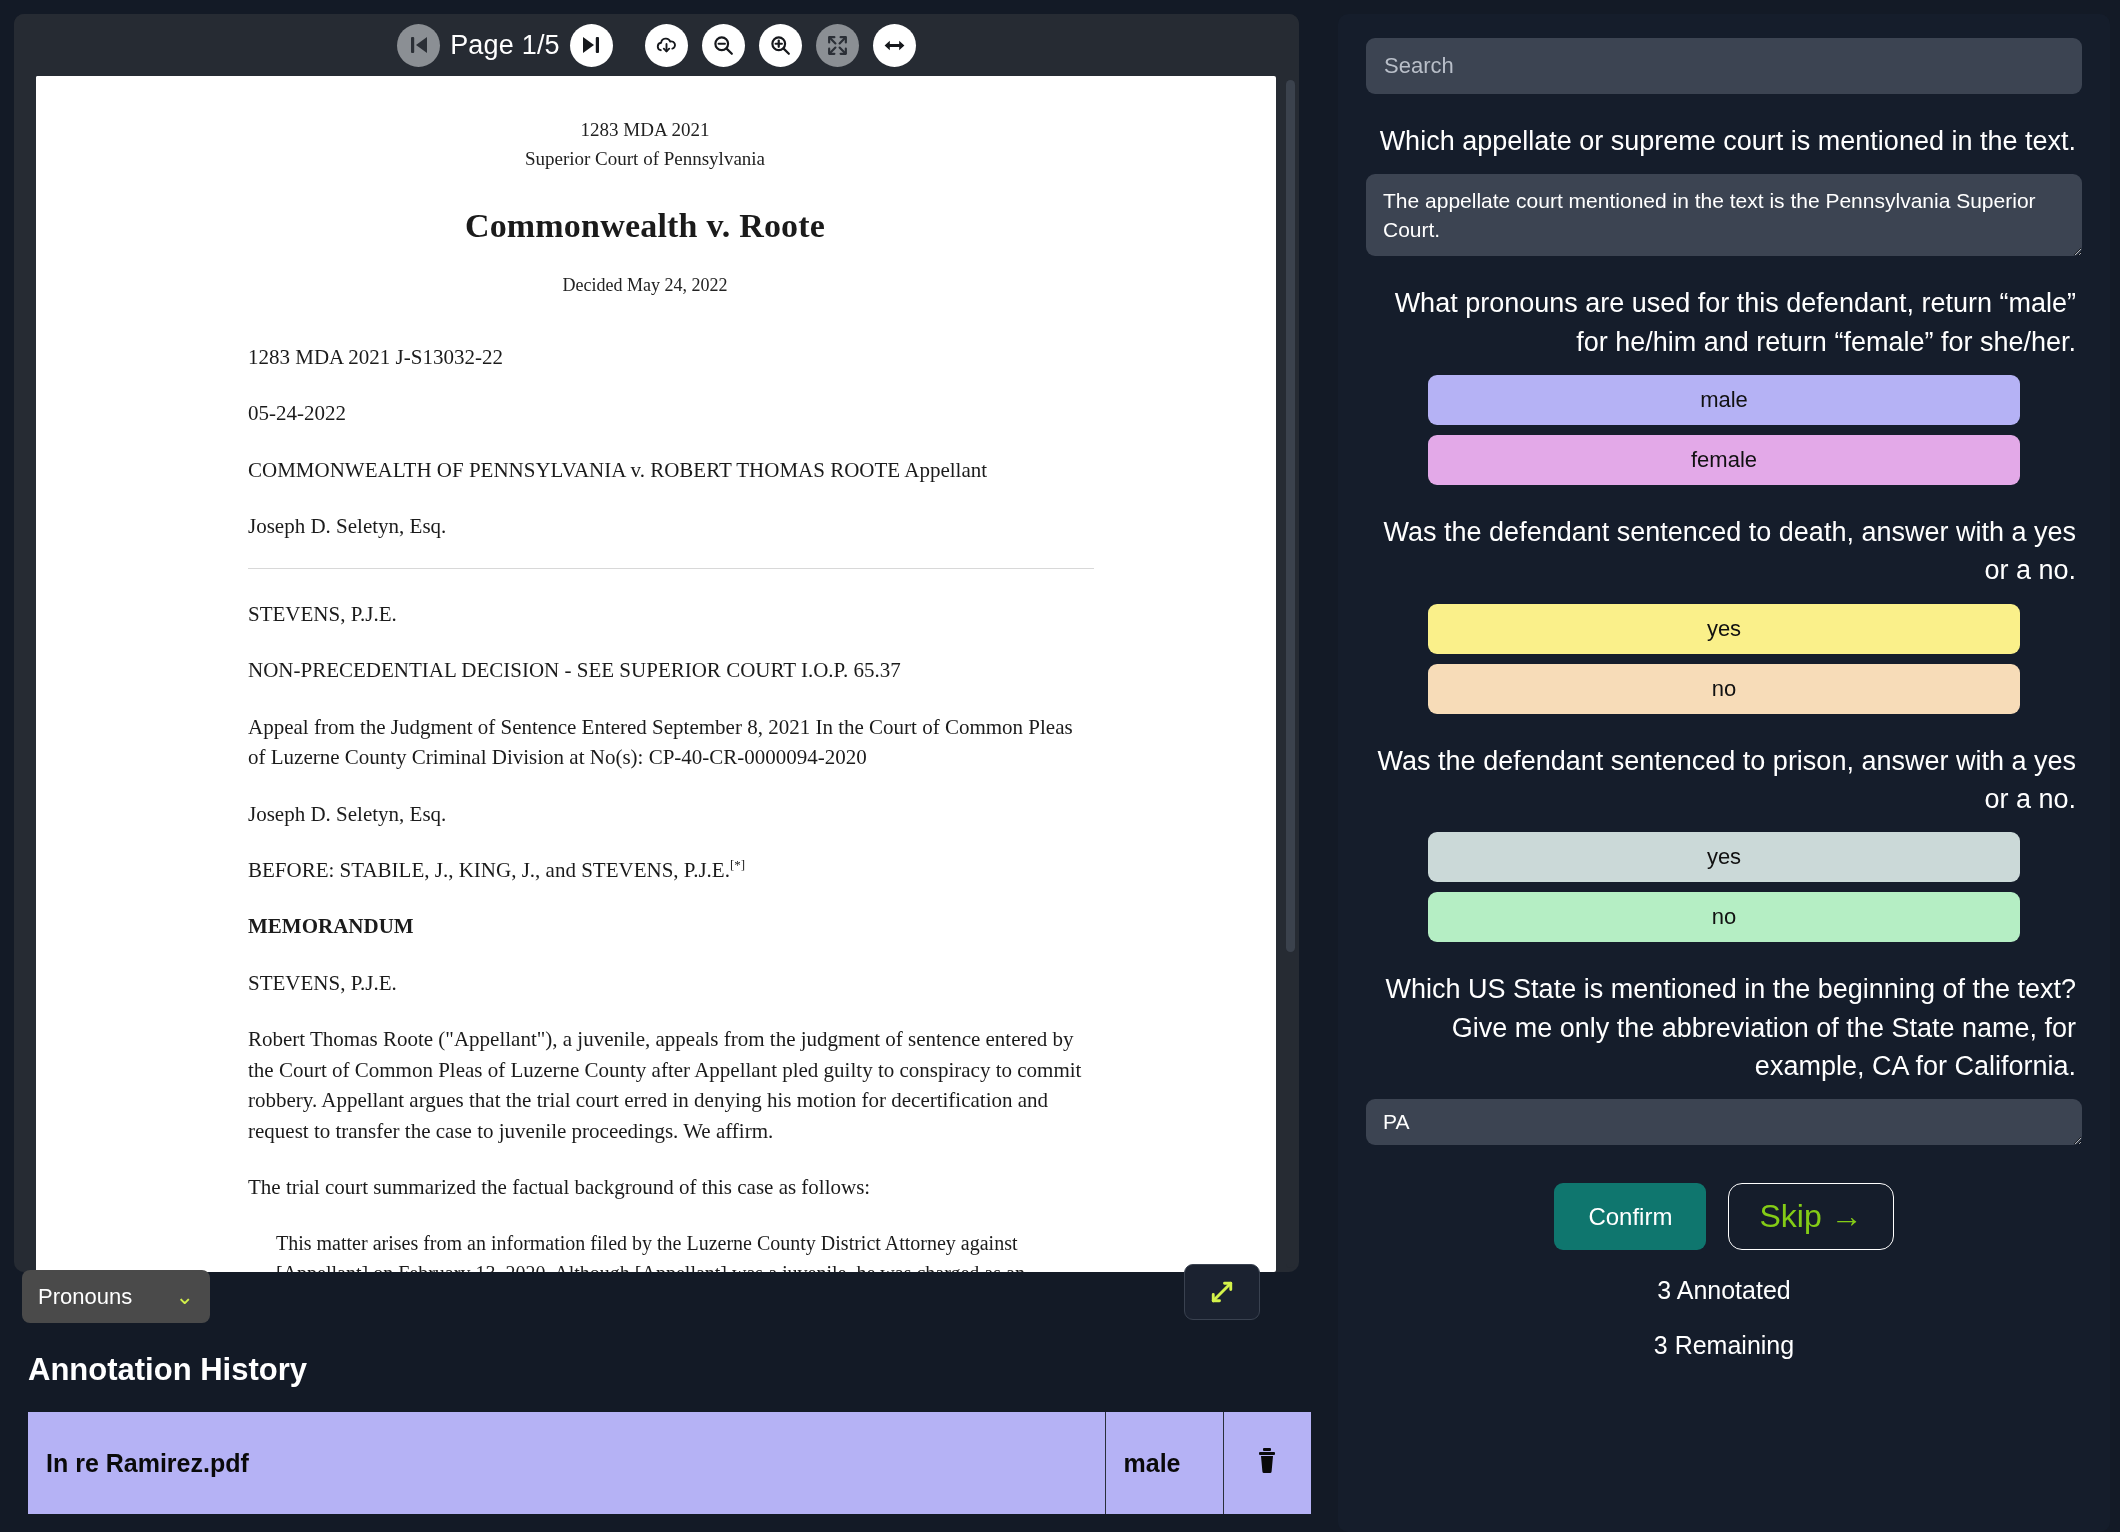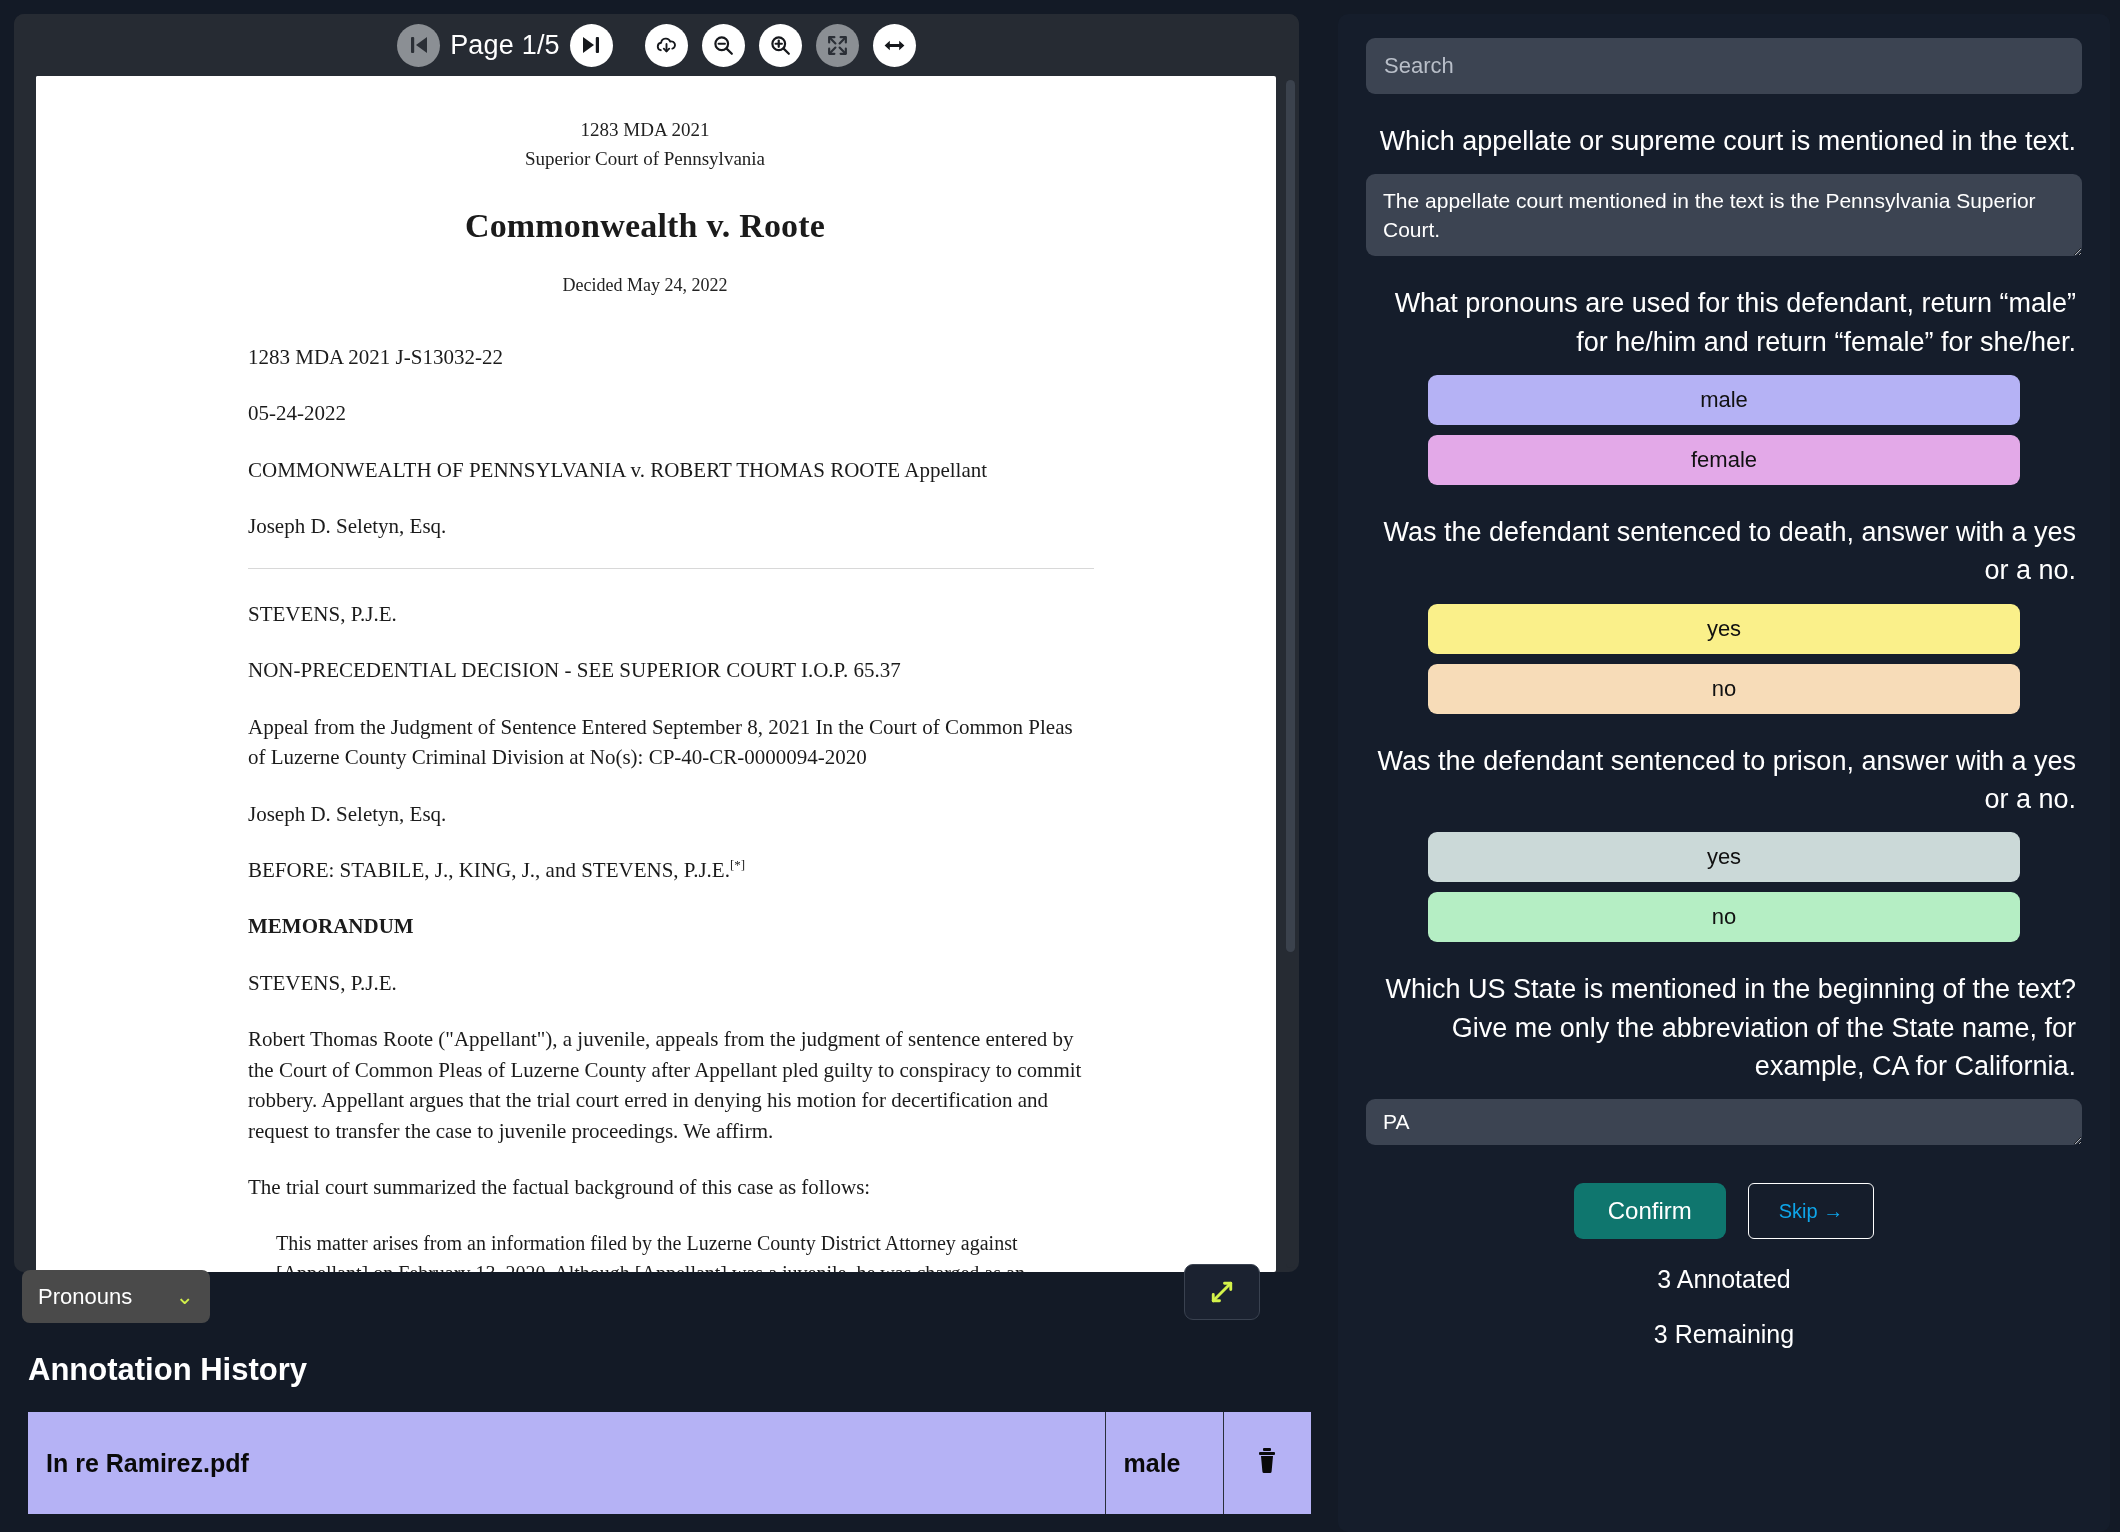--- a/index.html
+++ b/index.html
@@ -246,24 +246,24 @@
     color: #ffffff;
     border: none;
     border-radius: 9px;
     font-size: 24px;
     padding: 14px 34px;
     font-family: "Liberation Sans", sans-serif;
     cursor: pointer;
   }
   .btn-skip {
     background: transparent;
-    color: #0ea5e9;
+    color: #84cc16;
     border: 1px solid #ffffff;
-    border-radius: 6px;
-    font-size: 20px;
+    border-radius: 14px;
+    font-size: 32px;
     padding: 14px 30px;
     font-family: "Liberation Sans", sans-serif;
     cursor: pointer;
   }
   .counter {
     color: #ffffff;
     font-size: 25px;
     text-align: center;
     margin-top: 26px;
   }

